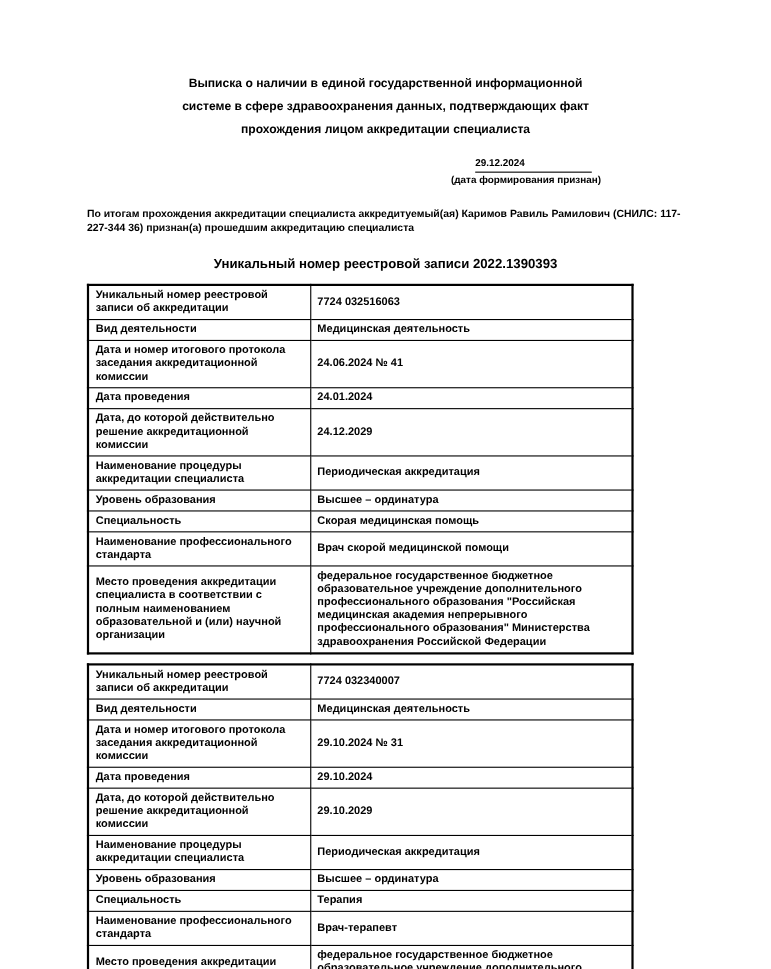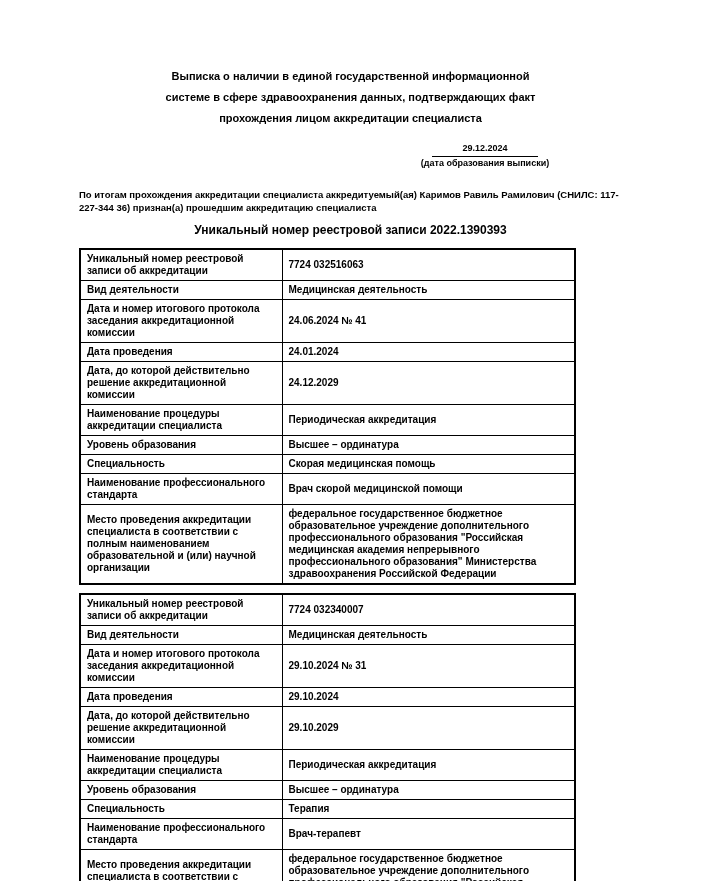--- a/index.html
+++ b/index.html
@@ -18,21 +18,20 @@
     font-size: 11px;
     line-height: 21px;
     text-align: center;
     max-width: 392px;
     margin: 0 auto;
   }
 
   .date-block {
     width: 150px;
     margin: 14px 62px 0 auto;
-    text-align: center;
     font-size: 9px;
     line-height: 11px;
   }
   .date-value {
     width: 106px;
     margin: 0 auto;
     border-bottom: 1px solid #000;
     padding-bottom: 2px;
   }
   .date-caption { margin-top: 1px; }
@@ -45,21 +44,21 @@
 
   .section-heading {
     margin-top: 20px;
     font-size: 9.5px;
     line-height: 12px;
     text-align: center;
     text-decoration: underline;
   }
 
   .registry-heading {
-    margin-top: 9px;
+    margin-top: 19px;
     font-size: 12px;
     line-height: 15px;
     text-align: center;
   }
 
   table.acc-table {
     border-collapse: collapse;
     table-layout: fixed;
     width: 497px;
     margin-top: 10px;
@@ -79,21 +78,21 @@
 </style>
 </head>
 <body>
 
 <div class="page">
 
   <div class="doc-title">Выписка о наличии в единой государственной информационной системе в сфере здравоохранения данных, подтверждающих факт прохождения лицом аккредитации специалиста</div>
 
   <div class="date-block">
     <div class="date-value">29.12.2024</div>
-    <div class="date-caption">(дата образования выписки)</div>
+    <div class="date-caption">(дата формирования признан)</div>
   </div>
 
   <p class="intro">По итогам прохождения аккредитации специалиста аккредитуемый(ая) Каримов Равиль Рамилович (СНИЛС: 117-227-344 36) признан(а) прошедшим аккредитацию специалиста</p>
 
 
   <div class="registry-heading">Уникальный номер реестровой записи 2022.1390393</div>
 
   <table class="acc-table first">
     <tbody>
 

